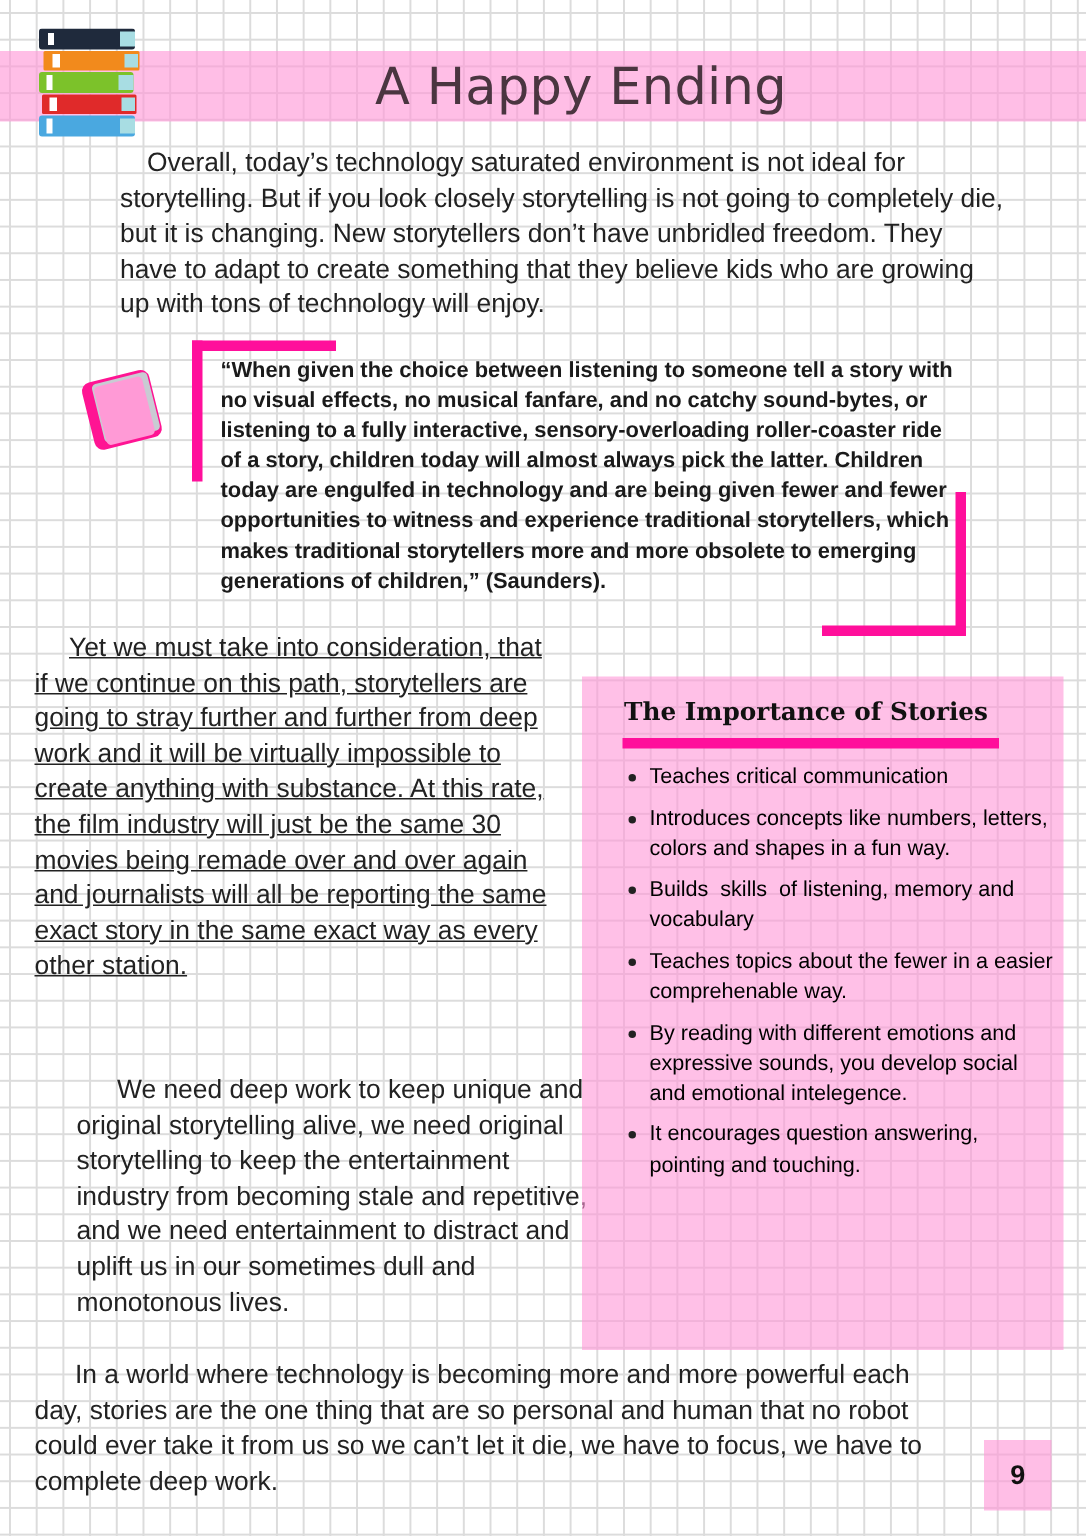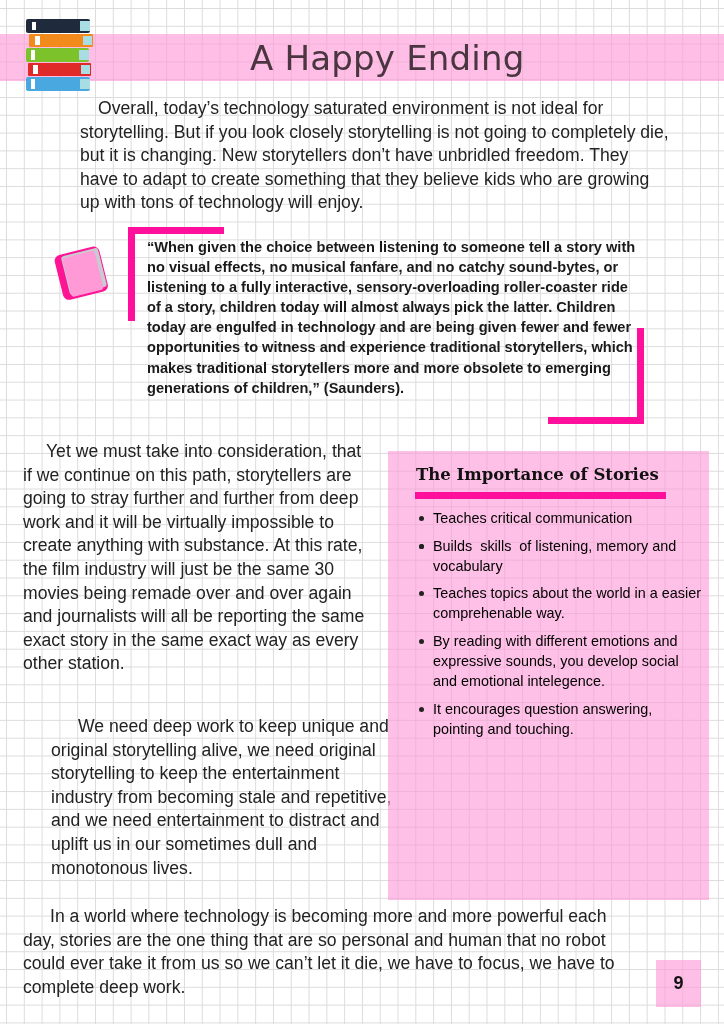--- a/index.html
+++ b/index.html
@@ -30,21 +30,21 @@
 
   
   .books { left: 26px; top: 19px; width: 68px; height: 73px; }
 
   
   .para {
     font-size: 17.6px; line-height: 23.6px; color: #222;
     margin: 0; white-space: pre-line;
   }
   .para-1 { left: 80px; top: 97px; width: 590px; text-indent: 18px; line-height: 23.5px; }
-  .para-2 { left: 23px; top: 440px; width: 350px; text-indent: 23px; }
+  .para-2 { left: 23px; top: 420px; width: 350px; text-indent: 23px; text-decoration: underline; }
   .para-3 { left: 23px; top: 715px; width: 350px; text-indent: 27px; margin-left: 28px; }
   .para-4 { left: 23px; top: 905px; width: 620px; text-indent: 27px; }
 
   
   .quote-bracket-tl-v { left: 128px; top: 227px; width: 7px; height: 94px; background: #ff0f9b; }
   .quote-bracket-tl-h { left: 128px; top: 227px; width: 96px; height: 7px; background: #ff0f9b; }
   .quote-bracket-br-v { left: 637px; top: 328px; width: 7px; height: 96px; background: #ff0f9b; }
   .quote-bracket-br-h { left: 548px; top: 417px; width: 96px; height: 7px; background: #ff0f9b; }
   .quote-text {
     left: 147px; top: 237px; width: 490px;
@@ -130,21 +130,21 @@
 
 <p class="abs para para-2">Yet we must take into consideration, that if we continue on this path, storytellers are going to stray further and further from deep work and it will be virtually impossible to create anything with substance. At this rate, the film industry will just be the same 30 movies being remade over and over again and journalists will all be reporting the same exact story in the same exact way as every other station.</p>
 <p class="abs para para-3">We need deep work to keep unique and original storytelling alive, we need original storytelling to keep the entertainment industry from becoming stale and repetitive, and we need entertainment to distract and uplift us in our sometimes dull and monotonous lives.</p>
 <p class="abs para para-4">In a world where technology is becoming more and more powerful each day, stories are the one thing that are so personal and human that no robot could ever take it from us so we can’t let it die, we have to focus, we have to complete deep work.</p>
 
 <div class="abs sidebar"></div>
 <h2 class="abs sidebar-title" style="margin:0;">The Importance of Stories</h2>
 <div class="abs sidebar-rule"></div>
 <ul class="abs sidebar-list">
   <li><span class="bullet"></span><span>Teaches critical communication</span></li>
-  <li><span class="bullet"></span></li>
+  <li><span class="bullet"></span><span>Introduces concepts like numbers, letters, colors and shapes in a fun way.</span></li>
   <li style=""><span class="bullet"></span><span style="white-space:pre-wrap;">Builds  skills  of listening, memory and vocabulary</span></li>
-  <li><span class="bullet"></span><span>Teaches topics about the world in a easier comprehenable way.</span></li>
+  <li><span class="bullet"></span><span>Teaches topics about the fewer in a easier comprehenable way.</span></li>
   <li><span class="bullet"></span><span>By reading with different emotions and expressive sounds, you develop social and emotional intelegence.</span></li>
   <li><span class="bullet"></span><span>It encourages question answering, pointing and touching.</span></li>
 </ul>
 
 <div class="abs page-num-box"></div>
 <div class="abs page-num">9</div>
 
 </body></html>

